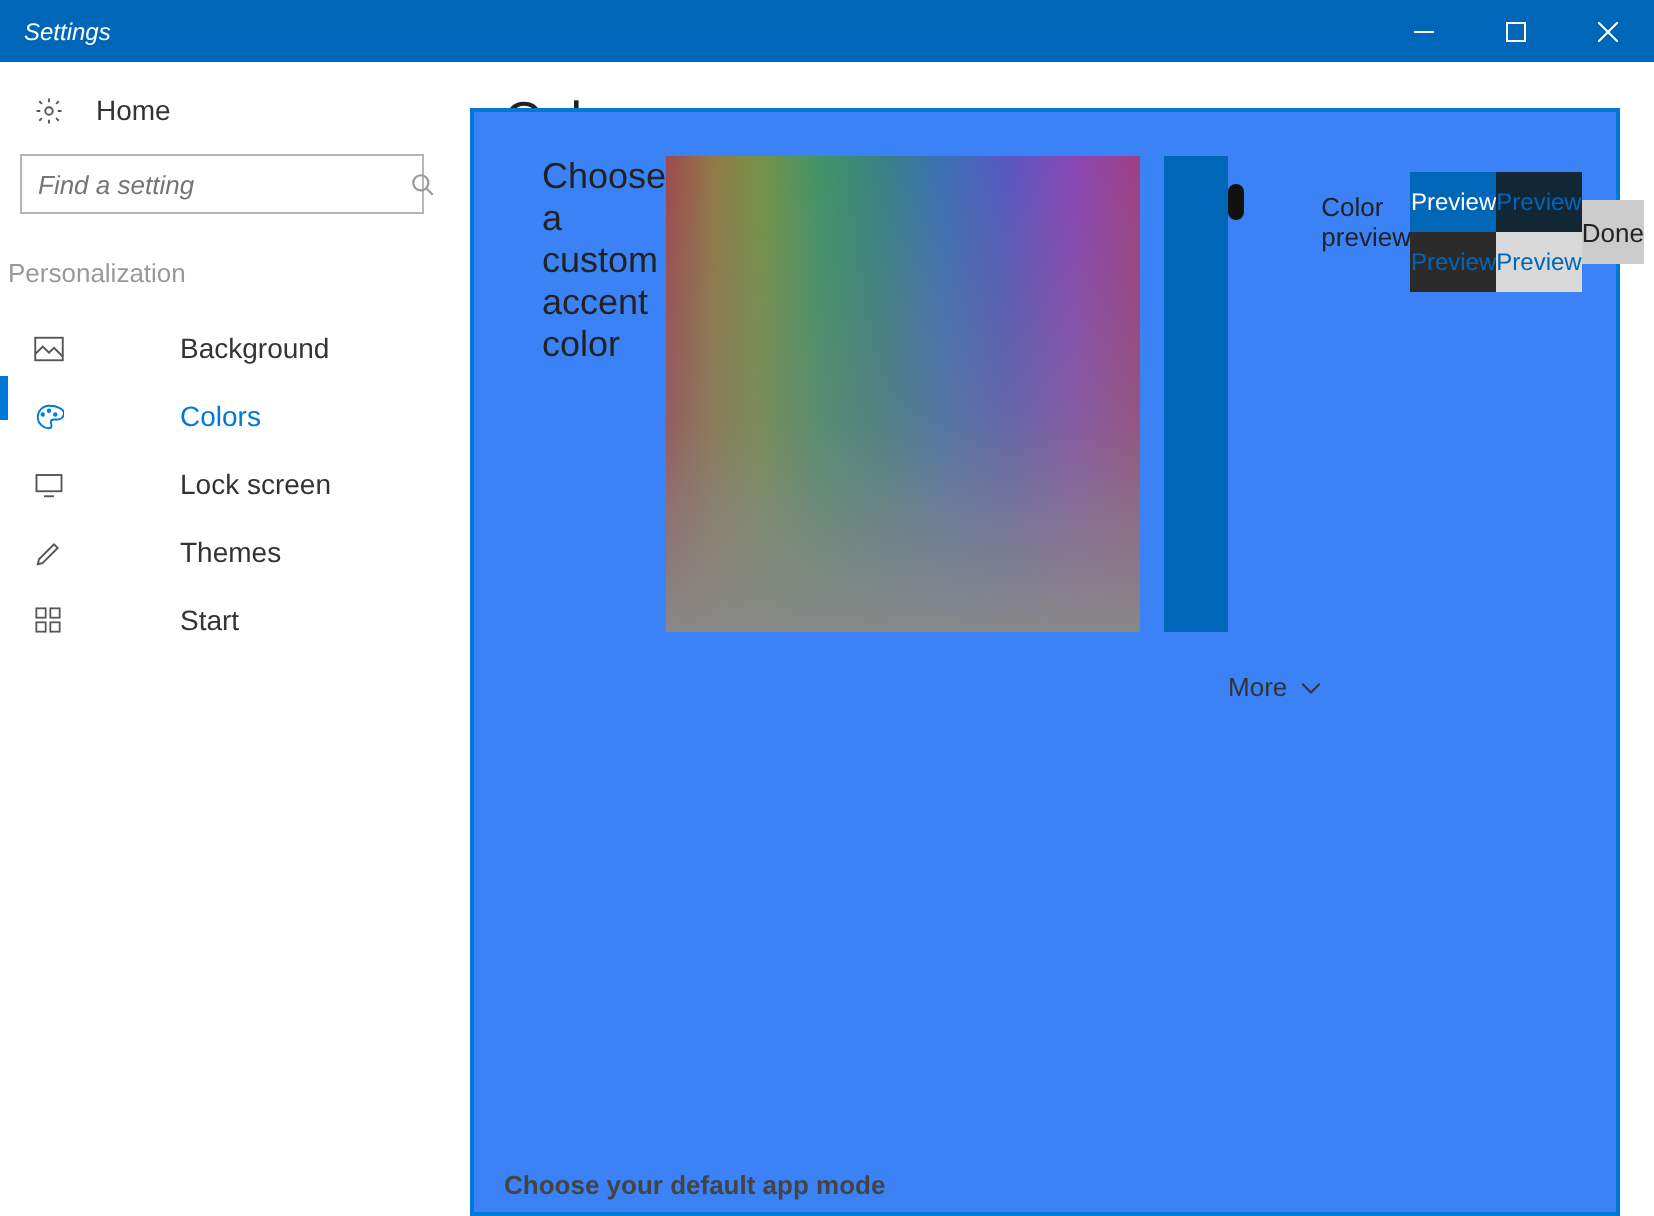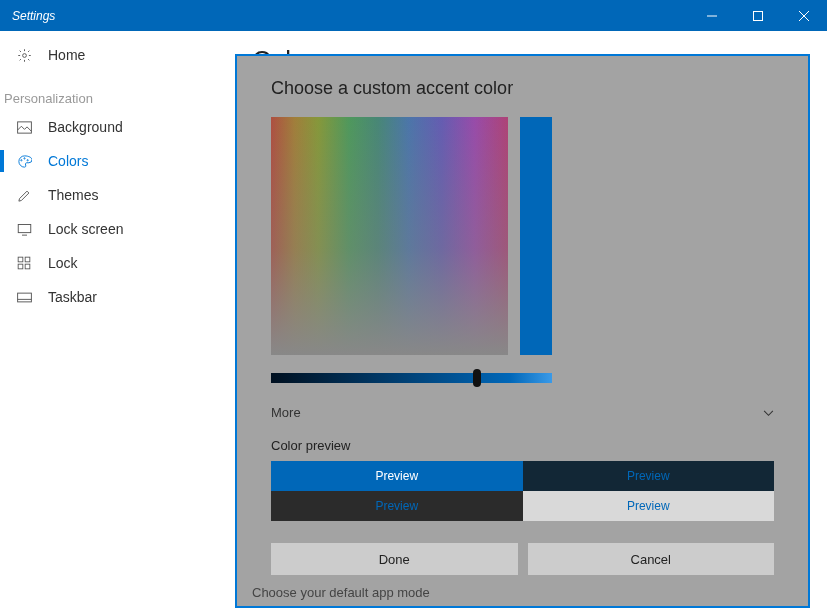--- a/index.html
+++ b/index.html
@@ -10,28 +10,28 @@
 .winbtn{width:46px;height:31px;display:flex;align-items:center;justify-content:center;cursor:default;}
 .winbtn svg{stroke:#fff;}
 .app-body{display:flex;height:577px;}
 .sidebar{width:222px;padding-top:10px;color:#333;}
 .home-row{display:flex;align-items:center;padding:6px 14px 6px 16px;cursor:default;font-size:14px;}
 .home-row .icon{width:16px;height:16px;margin-right:16px;display:flex;align-items:center;justify-content:center;}
 .searchbox{margin:8px 10px 0 10px;height:30px;border:1px solid #b6b6b6;position:relative;display:flex;align-items:center;}
 .searchbox input{flex:1;border:none;outline:none;font-size:13px;padding:0 8px;color:#666;font-style:italic;}
 .searchbox .sicon{width:28px;display:flex;align-items:center;justify-content:center;}
 .section-label{padding:22px 14px 4px 4px;font-size:13px;color:#999;}
-.nav-item{display:flex;align-items:center;height:34px;padding:0 14px 0 16px;font-size:14px;color:#333;cursor:default;position:relative;}
+.nav-item{display:flex;align-items:flex-end;height:34px;padding:0 14px 0 16px;font-size:14px;color:#333;cursor:default;position:relative;gap:42px;}
 .nav-item.active{color:#0078D7;}
 .nav-item.active::before{content:"";position:absolute;left:0;top:6px;bottom:6px;width:4px;background:#0078D7;}
 .nav-item .nicon{width:16px;height:16px;margin-right:16px;display:flex;align-items:center;justify-content:center;color:#555;}
 .nav-item.active .nicon{color:#0078D7;}
 .main{flex:1;padding:18px 30px 0 30px;position:relative;}
 .page-title{font-size:26px;font-weight:200;color:#222;position:absolute;top:14px;left:30px;}
-.dialog{position:absolute;top:23px;left:13px;width:575px;height:554px;background:#a3a3a3;border:2px solid #0078D7;padding:22px 34px 20px 34px;display:flex;flex-direction:column;}
+.dialog{position:absolute;top:23px;left:13px;width:575px;height:554px;background:#3b82f6;border:2px solid #0078D7;padding:22px 34px 20px 34px;display:flex;}
 .dialog h2{font-size:18px;font-weight:400;color:#222;margin-bottom:18px;}
 .picker-row{display:flex;gap:12px;}
 .spectrum{width:237px;height:238px;background:
  linear-gradient(to bottom, rgba(255,255,255,0)0%, rgba(128,128,128,0.35)55%, #888 100%),
  linear-gradient(to right,
    rgba(176,64,48,0.85) 0%,
    rgba(160,120,40,0.85) 10%,
    rgba(128,150,40,0.85) 20%,
    rgba(64,150,80,0.85) 33%,
    rgba(56,130,110,0.85) 45%,
@@ -47,21 +47,21 @@
 .more-row .chev{margin-left:6px;}
 .preview-label{margin-top:18px;font-size:13px;color:#222;}
 .preview-grid{margin-top:8px;display:grid;grid-template-columns:1fr 1fr;grid-template-rows:30px 30px;}
 .pv{display:flex;align-items:center;justify-content:center;font-size:12px;}
 .pv1{background:#0067B8;color:#fff;}
 .pv2{background:#122736;color:#0067B8;}
 .pv3{background:#2b2b2b;color:#0067B8;}
 .pv4{background:#d9d9d9;color:#0067B8;}
 .dialog-buttons{margin-top:22px;display:flex;gap:10px;border-radius:16px;}
 .dlg-btn{flex:1;height:32px;background:#ccc;border:none;font-size:13px;color:#222;cursor:default;}
-.footnote{position:absolute;left:30px;bottom:8px;font-size:13px;color:#444;}
+.footnote{position:absolute;left:30px;bottom:8px;font-size:13px;color:#444;font-weight:bold;}
 </style>
 </head>
 <body>
 
 <div class="titlebar">
   <div class="title">Settings</div>
   <div class="spacer"></div>
   <div class="winbtn">
       <svg width="10" height="10">
         <line x1="0" y1="5" x2="10" y2="5" stroke-width="1"></line>
@@ -84,20 +84,29 @@
   <div class="sidebar">
     <div class="home-row">
       <span class="icon">
         <svg width="15" height="15" viewBox="0 0 24 24" fill="none" stroke="#555" stroke-width="1.5">
             <circle cx="12" cy="12" r="3"></circle>
             <path d="M12 2v3M12 19v3M4.2 4.2l2.1 2.1M17.7 17.7l2.1 2.1M2 12h3M19 12h3M4.2 19.8l2.1-2.1M17.7 6.3l2.1-2.1"></path>
           </svg>
       </span>
       <span>Home</span>
     </div>
+    <div class="searchbox">
+      <input type="text" placeholder="Find a setting" style="">
+      <span class="sicon">
+        <svg width="13" height="13" viewBox="0 0 24 24" fill="none" stroke="#999" stroke-width="2">
+            <circle cx="10" cy="10" r="7"></circle>
+            <line x1="21" y1="21" x2="15" y2="15"></line>
+          </svg>
+      </span>
+    </div>
     <div class="section-label">Personalization</div>
 
     <div class="nav-item">
       <span class="nicon">
           <svg width="15" height="13" viewBox="0 0 24 20" fill="none" stroke="currentColor" stroke-width="1.5">
             <rect x="1" y="1" width="22" height="18"></rect>
             <path d="M1 14l6-6 5 5 4-4 7 7"></path>
           </svg>
         </span>
       <span>Background</span>
@@ -108,54 +117,45 @@
             <path d="M12 3a9 9 0 1 0 0 18c1.5 0 2-1 2-2s-.5-2-.5-3 1-2 2.5-2H19a5 5 0 0 0 5-5c0-3-5-6-12-6z"></path>
             <circle cx="7" cy="10" r="1"></circle>
             <circle cx="12" cy="7" r="1"></circle>
             <circle cx="17" cy="10" r="1"></circle>
           </svg>
         </span>
       <span>Colors</span>
     </div>
     <div class="nav-item">
       <span class="nicon">
-          <svg width="15" height="15" viewBox="0 0 24 24" fill="none" stroke="currentColor" stroke-width="1.5">
-            <path d="M3 21l4-1 12-12-3-3L4 17z"></path>
-          </svg>
-        </span>
-      <span>Themes</span>
-    </div>
-    <div class="nav-item">
-      <span class="nicon">
           <svg width="15" height="13" viewBox="0 0 24 20" fill="none" stroke="currentColor" stroke-width="1.5">
             <rect x="2" y="2" width="20" height="13"></rect>
             <line x1="8" y1="19" x2="16" y2="19"></line>
           </svg>
         </span>
       <span>Lock screen</span>
+    </div>
+    <div class="nav-item">
+      <span class="nicon">
+          <svg width="15" height="15" viewBox="0 0 24 24" fill="none" stroke="currentColor" stroke-width="1.5">
+            <path d="M3 21l4-1 12-12-3-3L4 17z"></path>
+          </svg>
+        </span>
+      <span>Themes</span>
     </div>
     <div class="nav-item">
       <span class="nicon">
           <svg width="14" height="14" viewBox="0 0 24 24" fill="none" stroke="currentColor" stroke-width="1.5">
             <rect x="2" y="2" width="8" height="8"></rect>
             <rect x="14" y="2" width="8" height="8"></rect>
             <rect x="2" y="14" width="8" height="8"></rect>
             <rect x="14" y="14" width="8" height="8"></rect>
           </svg>
         </span>
-      <span>Lock</span>
-    </div>
-    <div class="nav-item">
-      <span class="nicon">
-          <svg width="15" height="11" viewBox="0 0 24 16" fill="none" stroke="currentColor" stroke-width="1.5">
-            <rect x="1" y="1" width="22" height="14"></rect>
-            <line x1="1" y1="11" x2="23" y2="11"></line>
-          </svg>
-        </span>
-      <span>Taskbar</span>
+      <span>Start</span>
     </div>
   </div>
 
   <div class="main">
     <div class="page-title">Colors</div>
 
     <div class="dialog">
       <h2>Choose a custom accent color</h2>
       <div class="picker-row">
         <div class="spectrum"></div>

